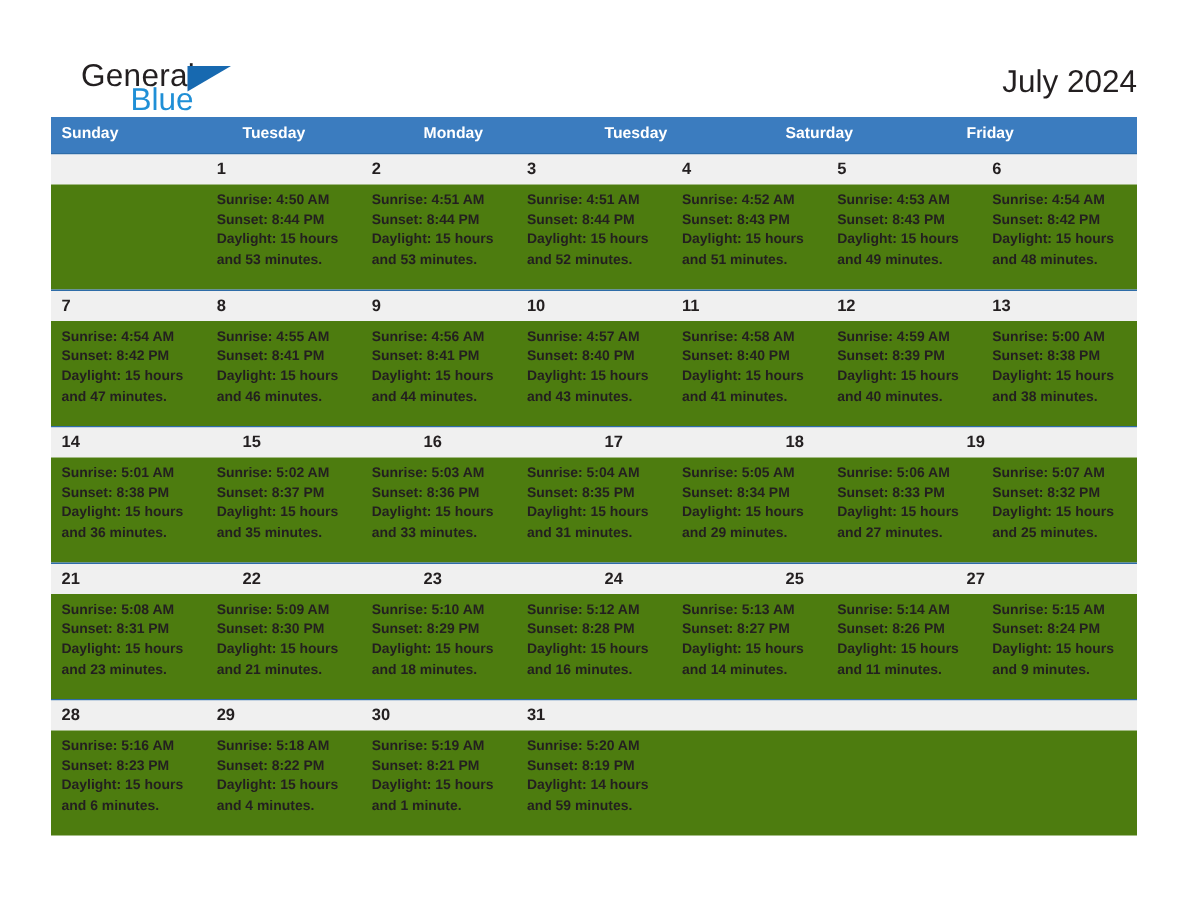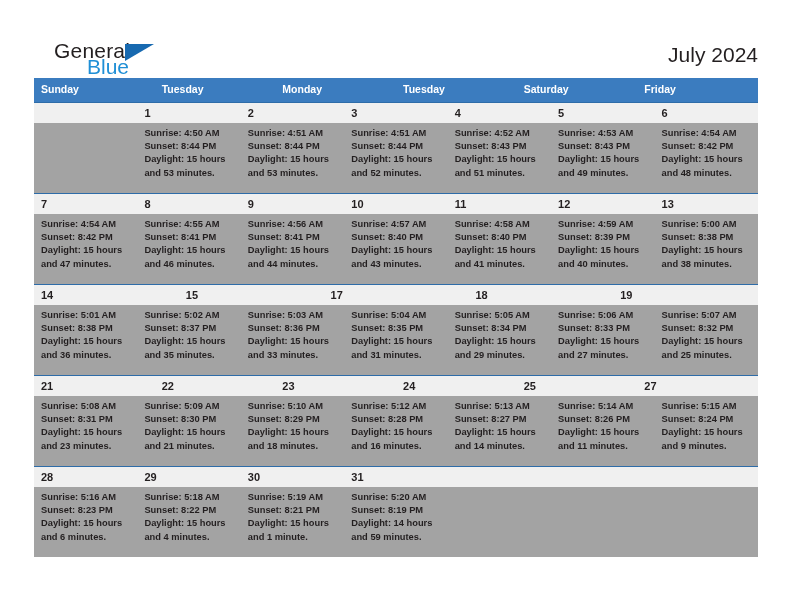--- a/index.html
+++ b/index.html
@@ -118,21 +118,21 @@
     flex: 1 1 0;
     box-sizing: border-box;
     padding: 3px 7px 3px 7px;
     font-size: 11px;
     line-height: 14px;
     color: #231f20;
     min-height: 14px;
   }
   .detail-band {
     display: flex;
-    background: #a3a3a3;
+    background: #4d7c0f;
     height: 70px;
   }
   .detail-cell {
     flex: 1 1 0;
     box-sizing: border-box;
     padding: 4px 7px 0 7px;
     font-size: 9.3px;
     line-height: 13.2px;
     color: #231f20;
   }
@@ -279,20 +279,21 @@
           <div>and 38 minutes.</div>
         </div>
       </div>
     </div>
 
     <div class="week">
       <div class="week-rule"></div>
       <div class="daynum-band">
         <div class="daynum-cell">14</div>
         <div class="daynum-cell">15</div>
+        <div class="daynum-cell">16</div>
         <div class="daynum-cell">17</div>
         <div class="daynum-cell">18</div>
         <div class="daynum-cell">19</div>
       </div>
       <div class="detail-band">
         <div class="detail-cell">
           <div>Sunrise: 5:01 AM</div>
           <div>Sunset: 8:38 PM</div>
           <div>Daylight: 15 hours</div>
           <div>and 36 minutes.</div>

